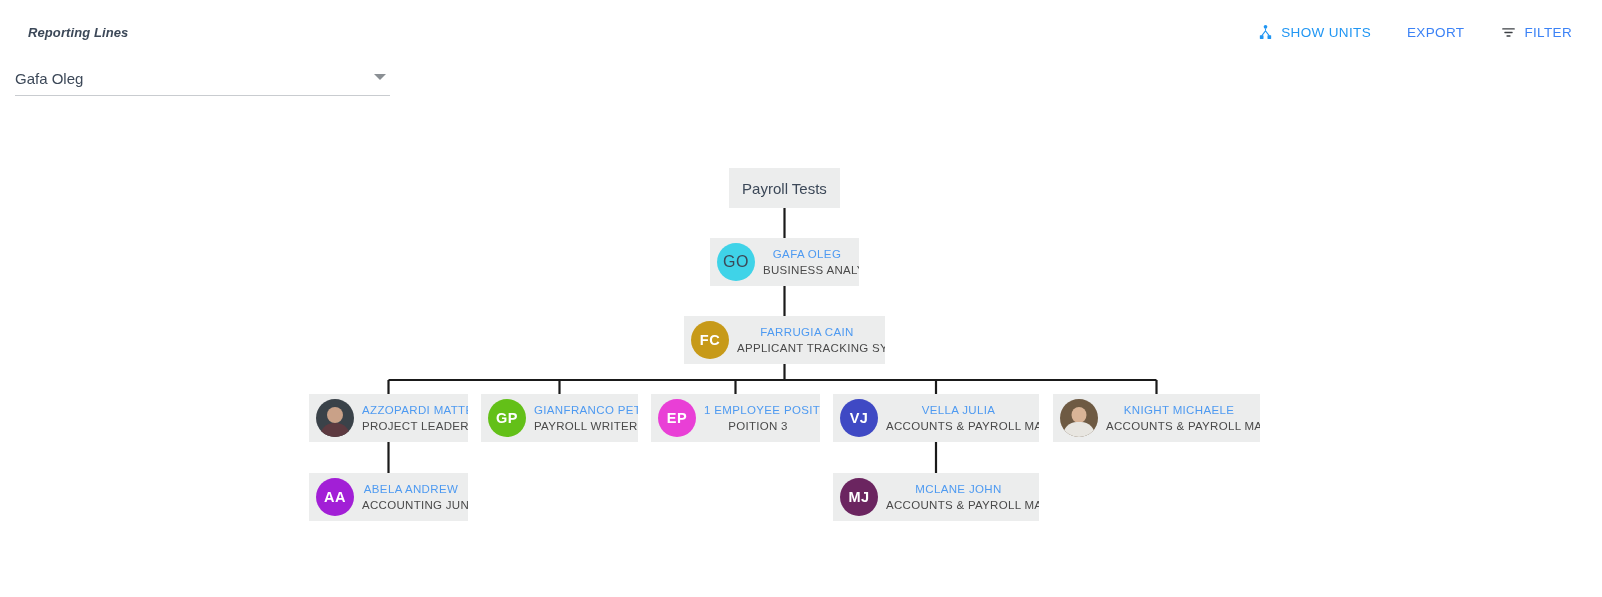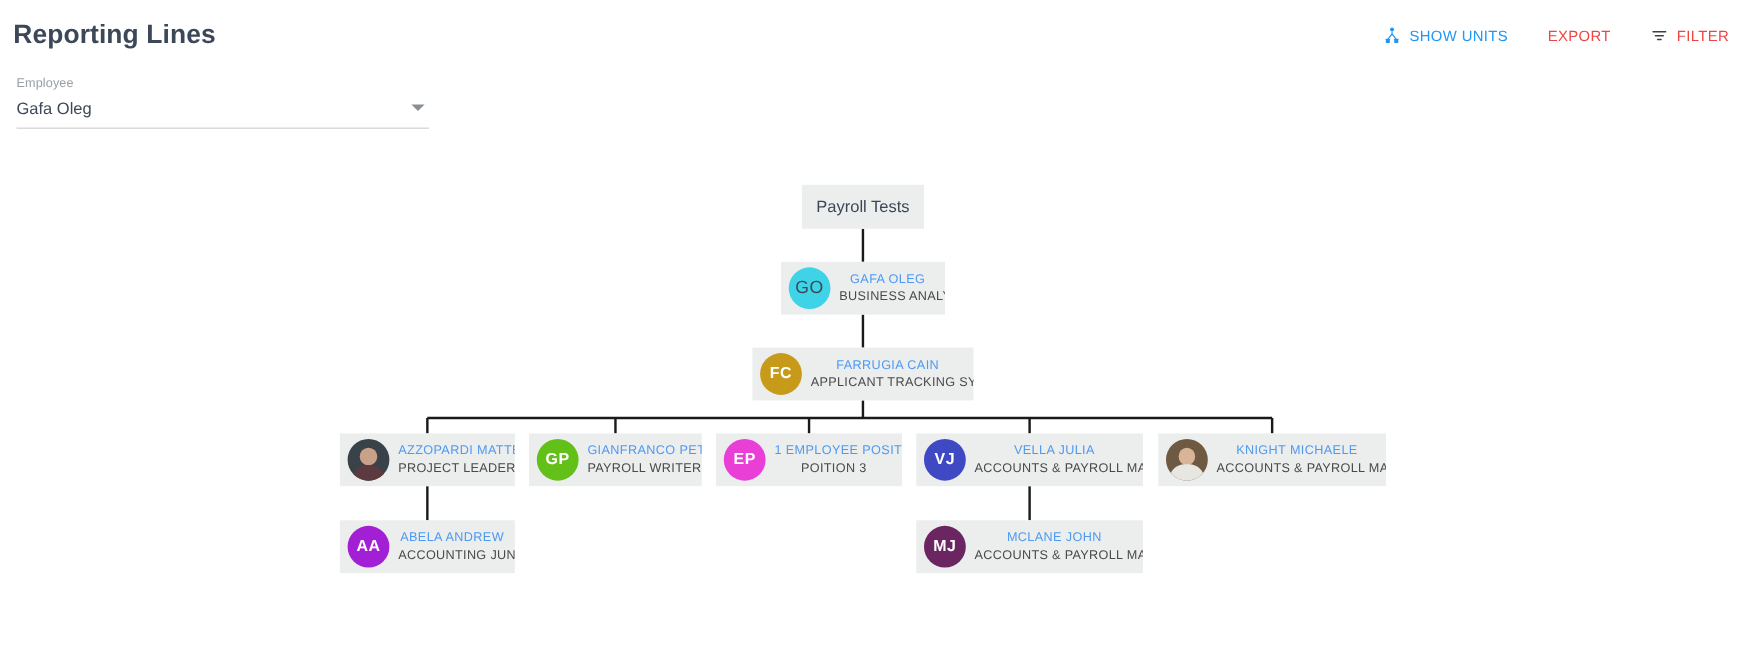--- a/index.html
+++ b/index.html
@@ -13,37 +13,38 @@
   }
 
   
   .header {
     position: absolute; top: 0; left: 0;
     width: 1602px; height: 64px;
     display: flex; align-items: center;
     background: #ffffff;
   }
   .page-title {
-    margin-left: 12px;
-    font-size: 24px;
+    margin-left: 28px;
+    font-size: 13px;
     font-weight: bold;
     color: #3c4858;
     letter-spacing: .1px;
+    font-style: italic;
   }
   .header-actions {
     margin-left: auto; margin-right: 18px;
     display: flex; align-items: center; gap: 12px;
   }
   .hdr-btn {
     display: flex; align-items: center;
     gap: 7px;
     padding: 6px 12px;
     font-size: 13.5px;
     letter-spacing: .35px;
-    color: #ef4444;
+    color: #3b82f6;
     cursor: pointer;
     background: transparent;
     border: none;
     font-family: "Liberation Sans", sans-serif;
     white-space: nowrap;
   }
   .hdr-btn.accent { color: #2196f3; }
 
   .icon-units { width: 17px; height: 17px; display: block; }
   .icon-filter { width: 17px; height: 17px; display: block; }
@@ -199,21 +200,20 @@
           <rect x="9" y="16" width="6" height="1.9" rx="0.9" fill="#3c4045"></rect>
         </svg>
       </span>
       <span>FILTER</span>
     </button>
 
   </div>
 </div>
 
 <div class="select-wrap">
-  <div class="select-label">Employee</div>
   <div class="select-field">
     <span class="select-value">Gafa Oleg</span>
     <span class="select-arrow"></span>
   </div>
 </div>
 
 <div class="chart">
   <svg class="links" id="links-layer">
       <line x1="784.5" y1="208" x2="784.5" y2="238" stroke="#1a1a1a" stroke-width="2.2"></line>
       <line x1="784.5" y1="286" x2="784.5" y2="316" stroke="#1a1a1a" stroke-width="2.2"></line>

